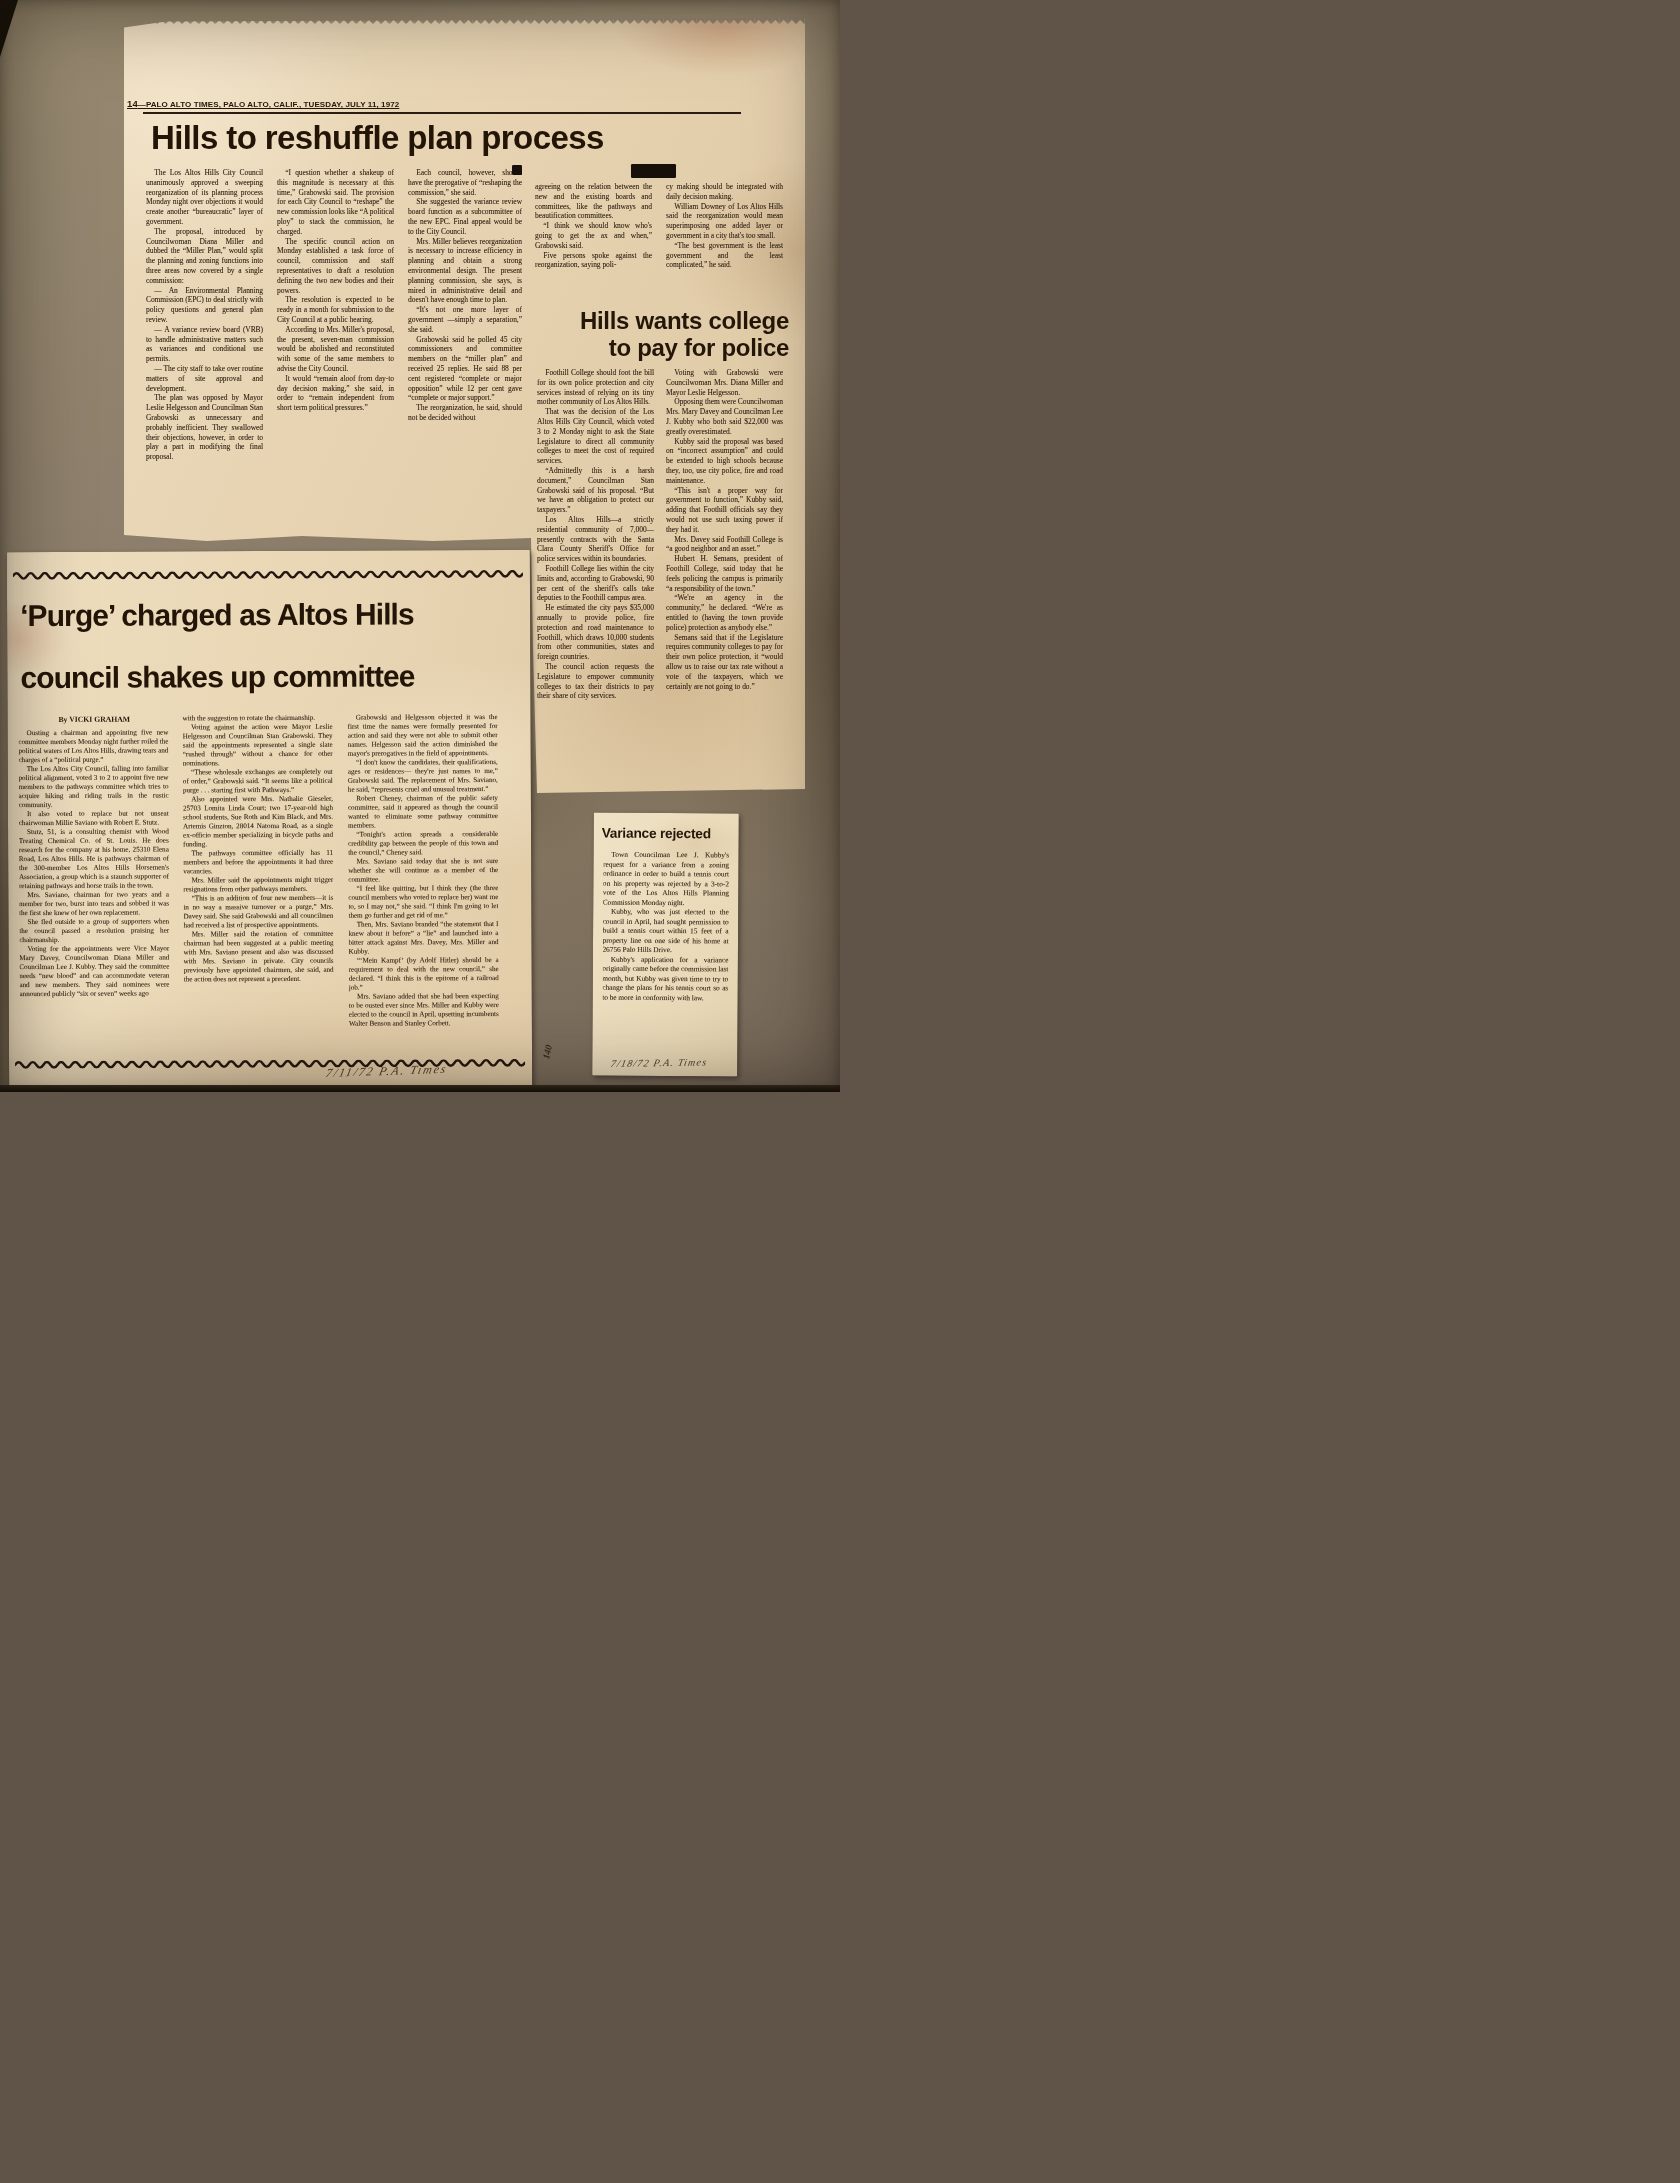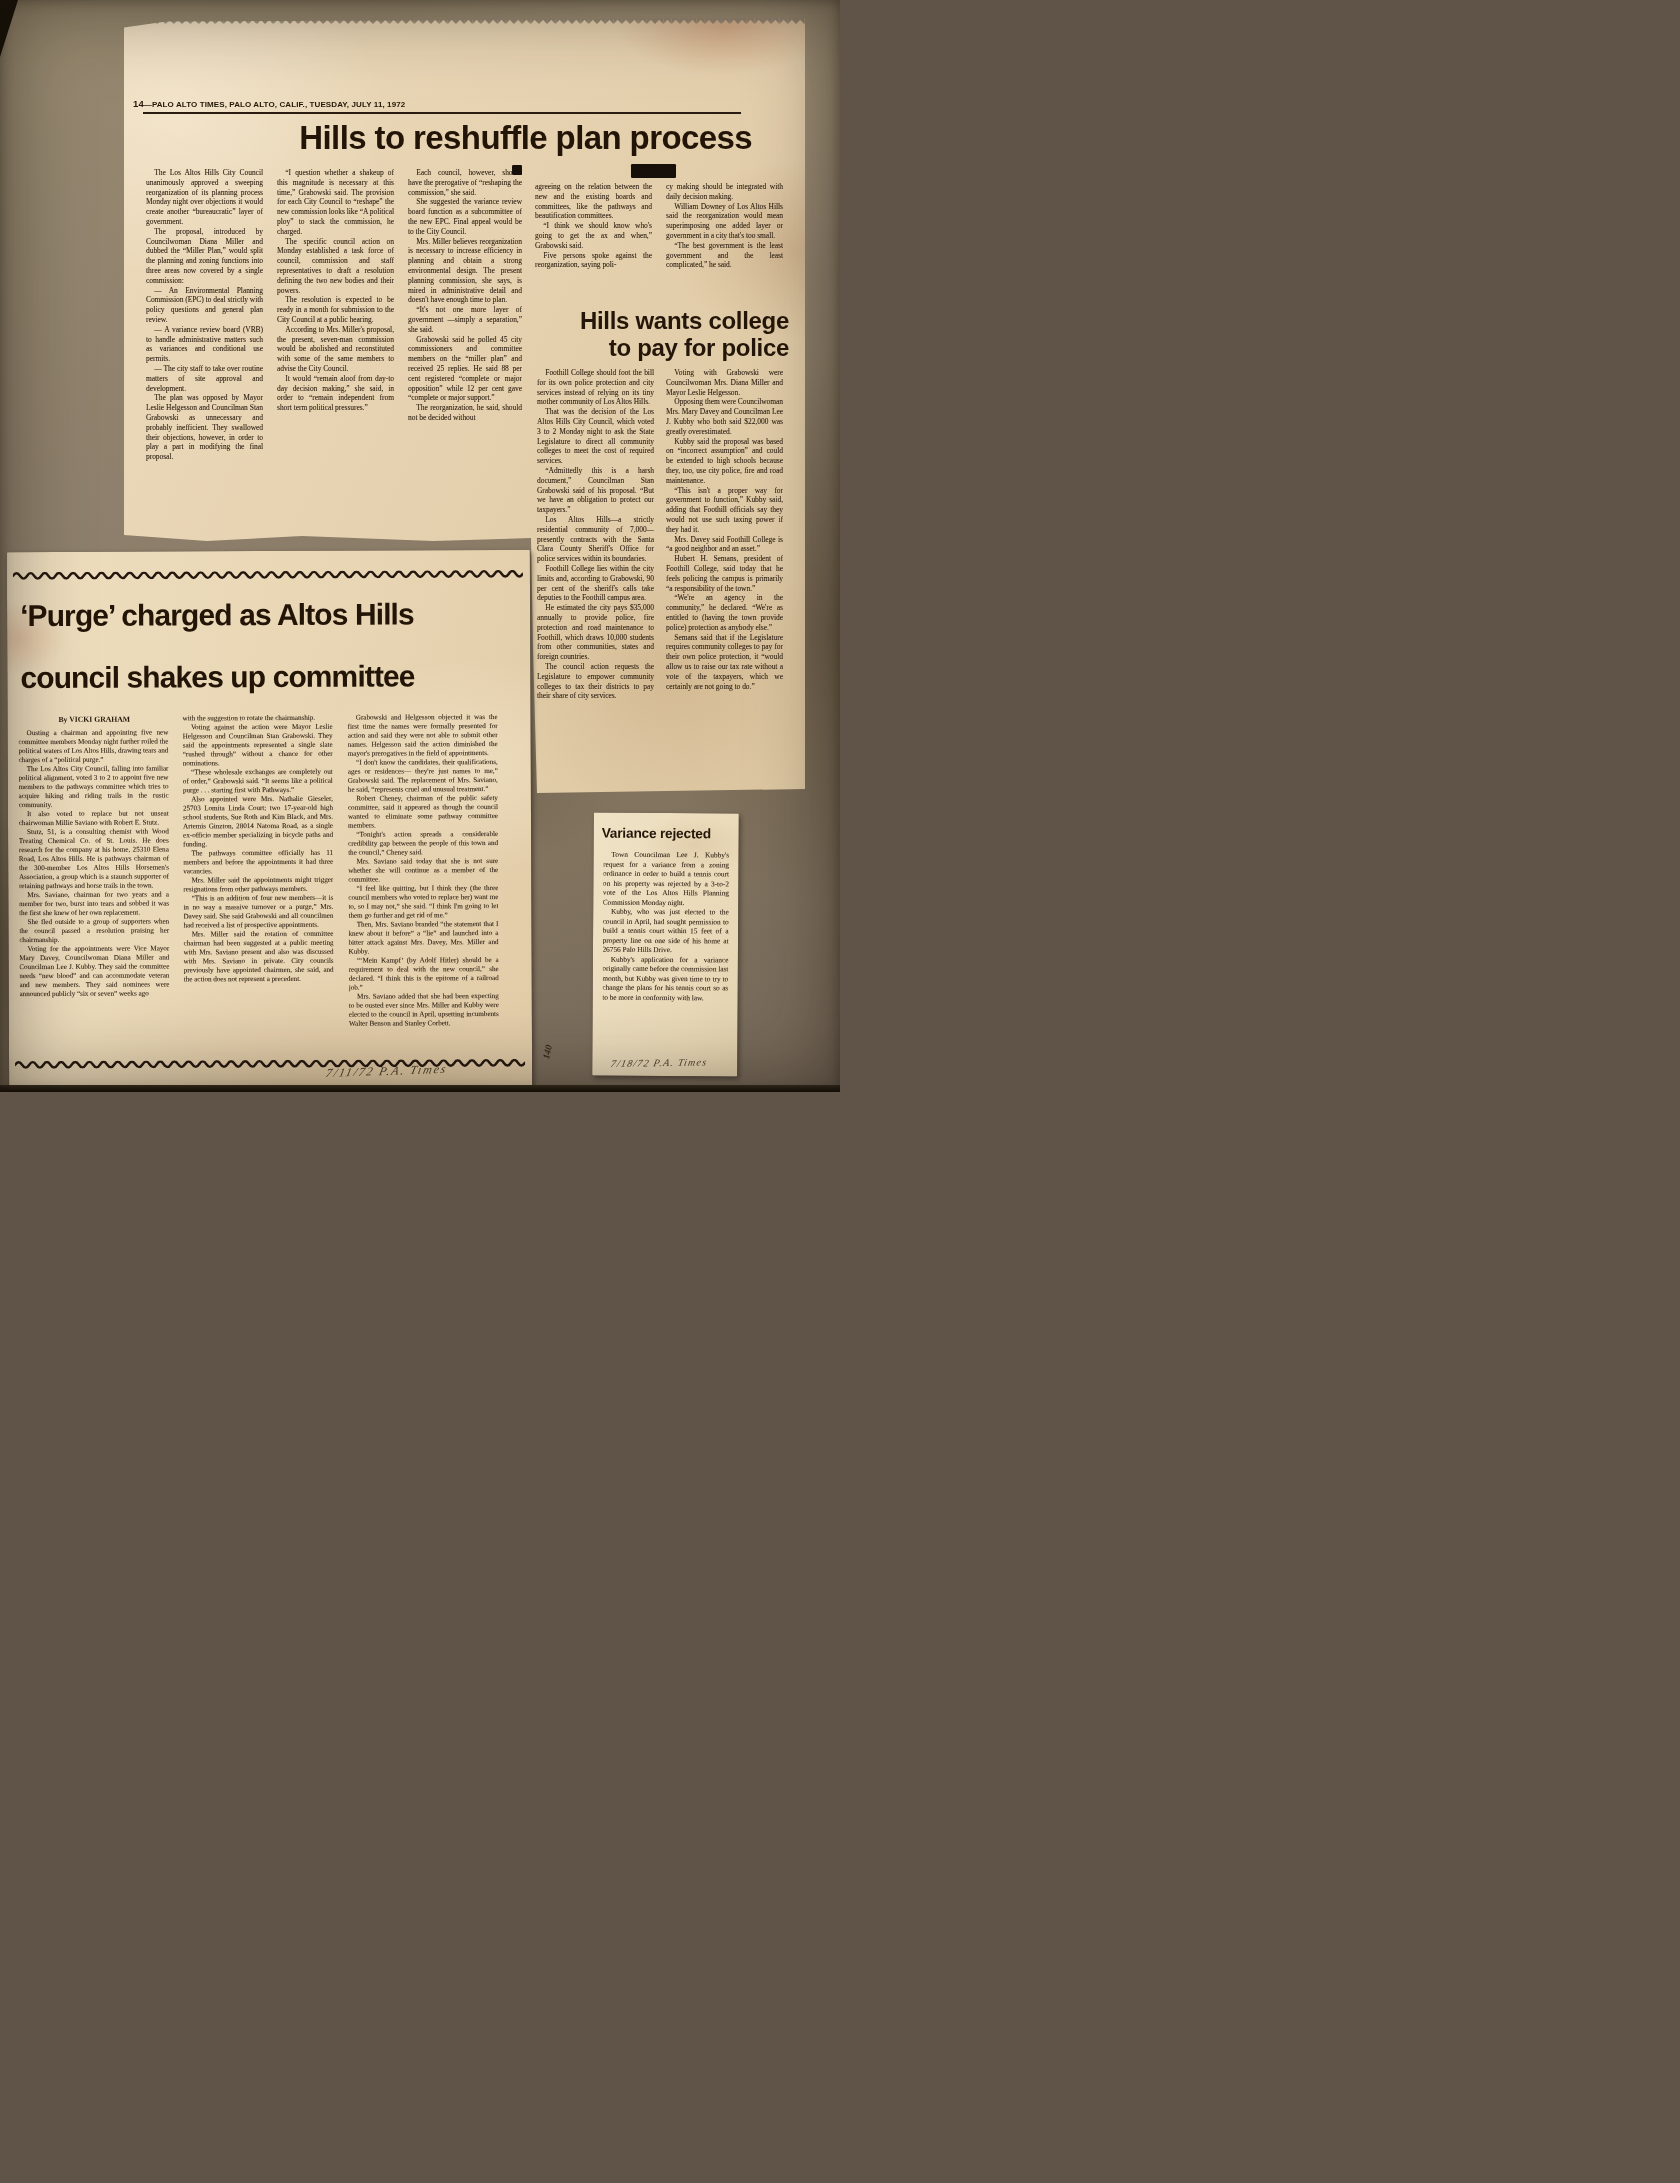--- a/index.html
+++ b/index.html
@@ -31,28 +31,28 @@
     background:
       radial-gradient(ellipse 155px 71px at 88% 1%, rgba(176,94,58,.30), transparent 70%),
       radial-gradient(ellipse 178px 131px at 99% 30%, rgba(150,100,60,.22), transparent 70%),
       radial-gradient(ellipse 250px 202px at 80% 85%, rgba(160,120,70,.20), transparent 70%),
       radial-gradient(ellipse 297px 238px at 8% 12%, rgba(255,248,230,.38), transparent 70%),
       linear-gradient(115deg,#ecdabc 0%,#e6d2b0 45%,#ddc7a2 100%);}
   .pinked{position:absolute;top:0;left:0;right:0;height:6px;opacity:.9;
     background:linear-gradient(-135deg,#8f8170 4.2px,transparent 0) 0 0,
                linear-gradient(135deg,#8f8170 4.2px,transparent 0) 0 0;
     background-size:8.3px 8.3px;background-repeat:repeat-x;}
-  .masthead{position:absolute;left:9px;top:80px;width:601px;
+  .masthead{position:absolute;left:3px;top:80px;width:601px;
     font-family:"Liberation Sans",sans-serif;font-weight:bold;font-size:8px;
-    letter-spacing:0.1px;color:#241808;white-space:nowrap;}
+    letter-spacing:0.1px;color:#241808;white-space:nowrap;text-decoration:underline;}
   .masthead .pn{font-size:9.5px;}
   .rule{position:absolute;left:19px;top:94px;width:598px;height:1.8px;background:#2a1c10;}
   .hl1{position:absolute;left:27px;top:101px;width:601px;margin:0;
     font-family:"Liberation Sans",sans-serif;font-weight:bold;font-size:33px;
-    letter-spacing:-0.6px;color:#221406;text-align:right;}
+    letter-spacing:-0.6px;color:#221406;}
   .main .col{width:117px;font-size:7.4px;line-height:9.8px;}
   .c1{left:22px;top:150px;height:362px;}
   .c2{left:153px;top:150px;height:362px;}
   .c3{left:284px;top:150px;width:114px !important;height:362px;}
   .c4{left:411px;top:164px;height:120px;}
   .c5{left:542px;top:164px;height:120px;}
   .ink-mark{position:absolute;background:#17100a;border-radius:1.2px;}
   .m1{left:388px;top:147px;width:9.5px;height:9.5px;}
   .m2{left:507px;top:146px;width:45px;height:14.3px;}
   .hl2{position:absolute;left:409px;top:289px;width:256px;margin:0;text-align:right;

